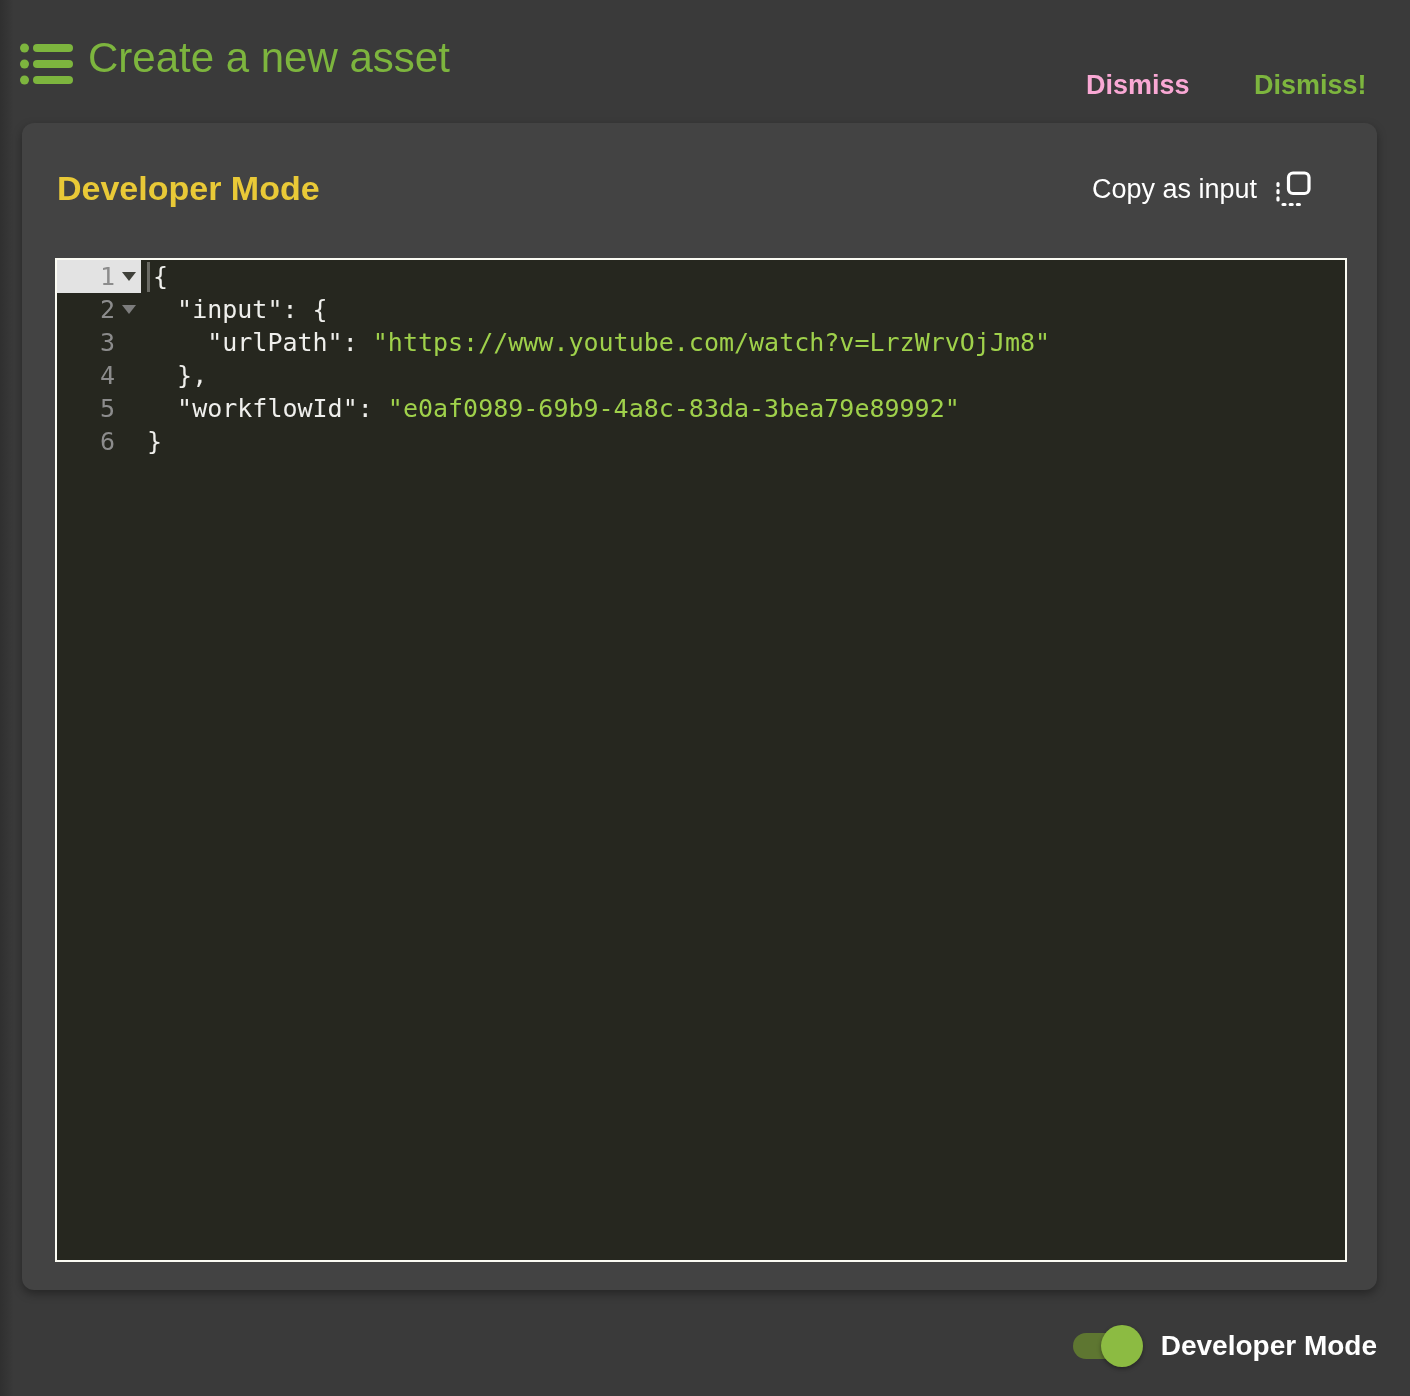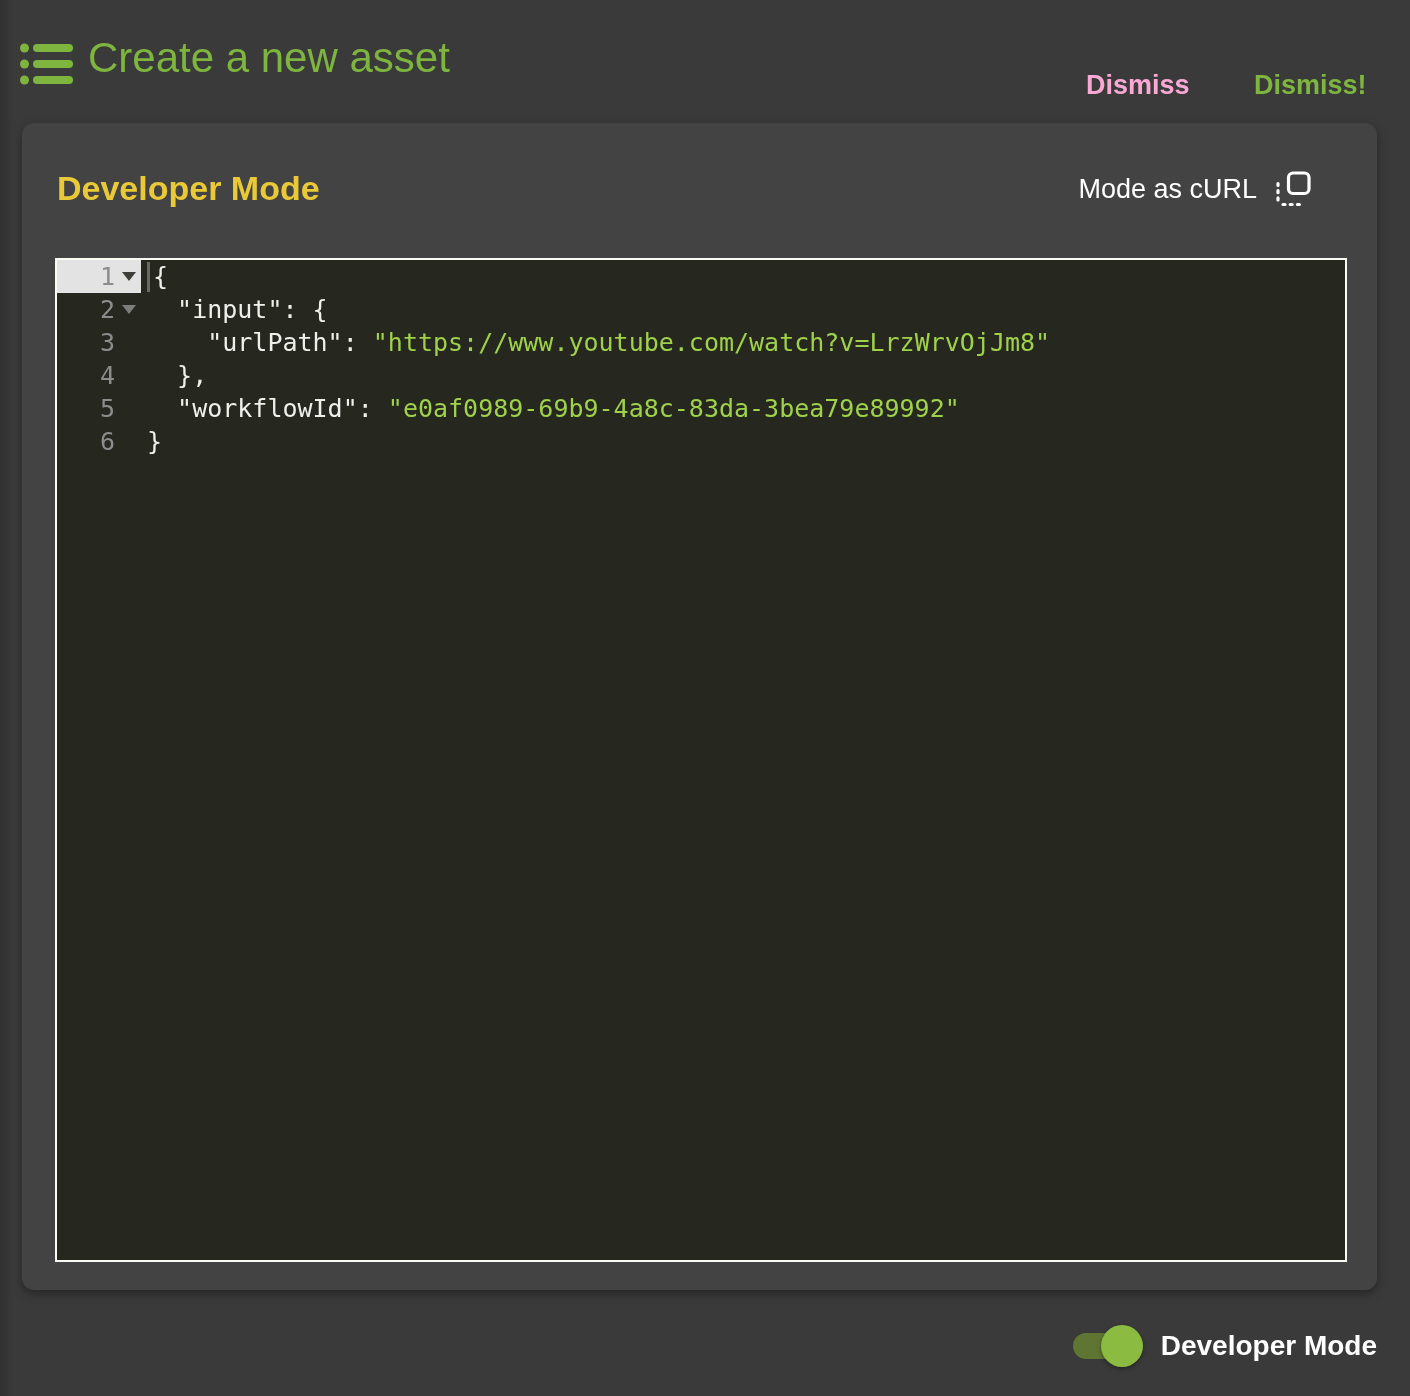--- a/index.html
+++ b/index.html
@@ -126,21 +126,21 @@
   </svg>
   <div class="page-title">Create a new asset</div>
   <button class="header-action dismiss-btn">Dismiss</button>
   <button class="header-action publish-btn">Dismiss!</button>
 </div>
 
 <div class="panel">
   <div class="panel-title">Developer Mode</div>
 
   <button class="copy-curl">
-    <span class="copy-curl-label">Mode as cURL</span>
+    <span class="copy-curl-label">Copy as input</span>
     <svg class="copy-icon" viewBox="0 0 36 36">
       <rect x="13.5" y="2" width="20.5" height="20.5" rx="4.5" fill="none" stroke="#ffffff" stroke-width="3.2"></rect>
       <g stroke="#ffffff" stroke-width="3.2" stroke-linecap="round">
         <line x1="3" y1="12.5" x2="3" y2="31" stroke-dasharray="2 5.2"></line>
         <line x1="8" y1="33.5" x2="25" y2="33.5" stroke-dasharray="2 5.2"></line>
       </g>
     </svg>
   </button>
 
   <div class="editor">

